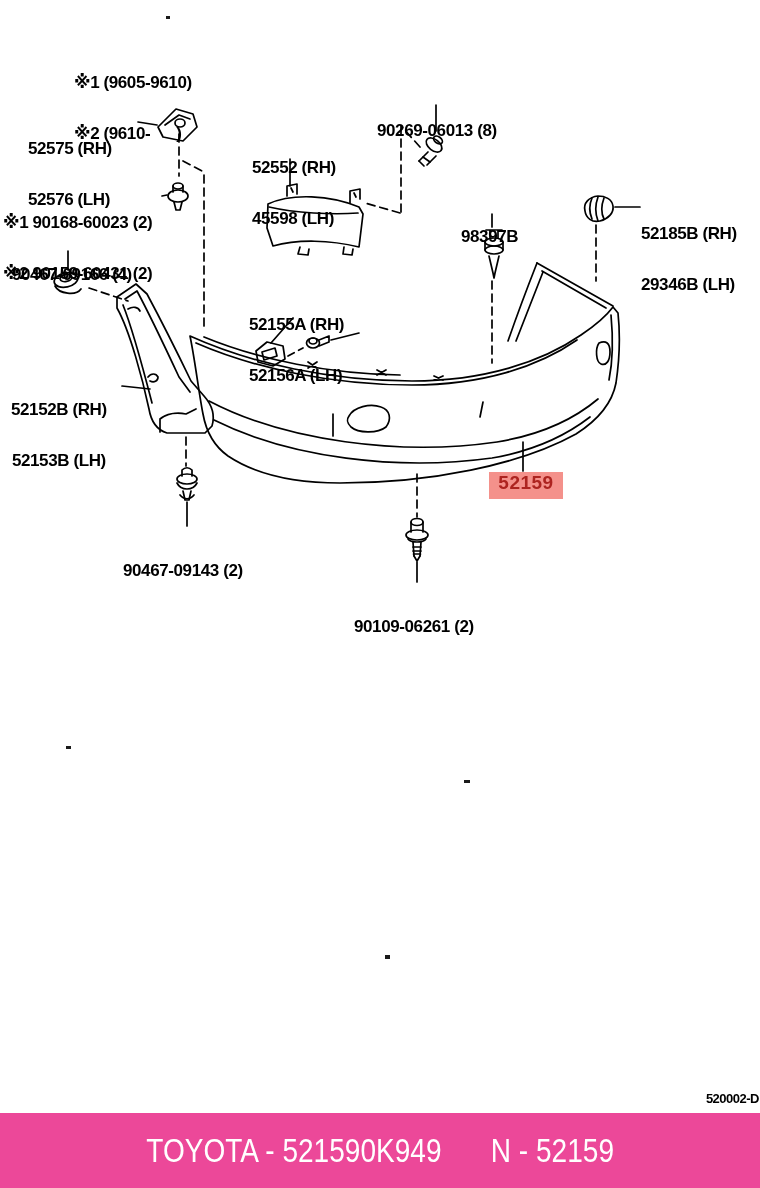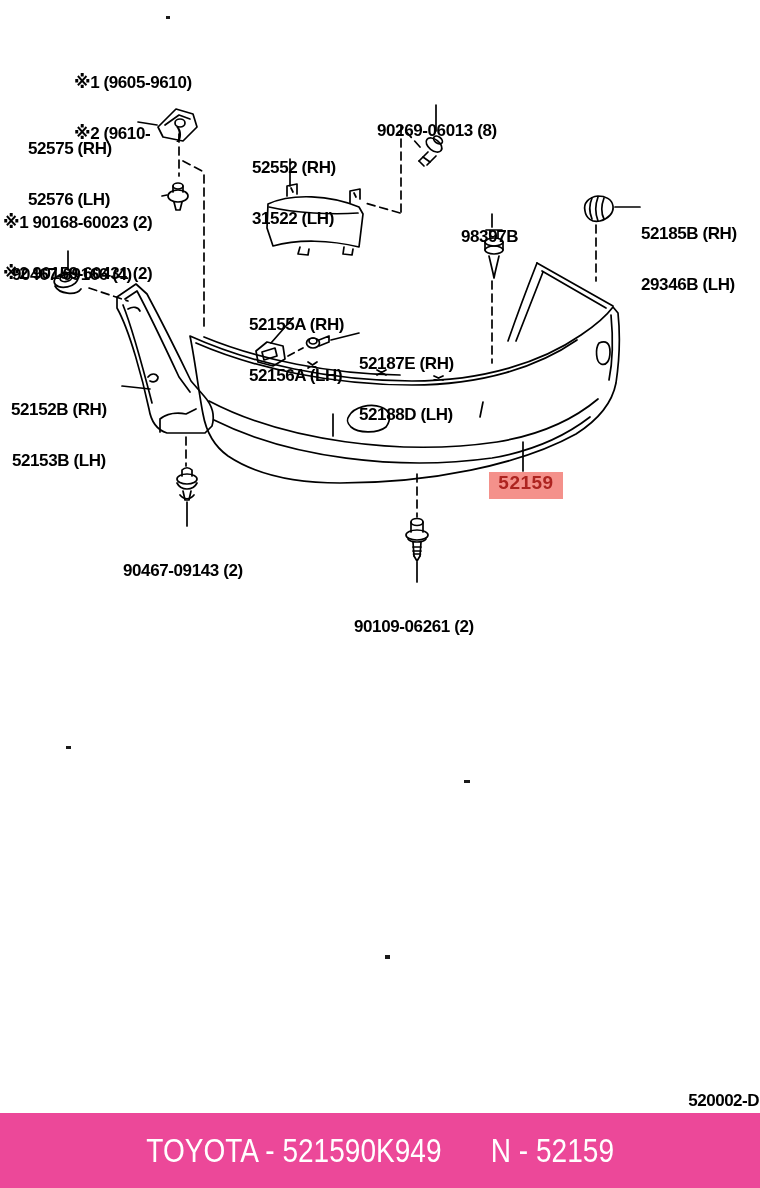--- a/index.html
+++ b/index.html
@@ -14,21 +14,21 @@
     color:#000;letter-spacing:-0.4px;white-space:pre;
   }
   .lbl div{white-space:pre;}
   .highlight-lbl{
     position:absolute;left:489px;top:472px;width:74px;height:27px;
     background:#F4918B;color:#AD2420;font-weight:700;font-size:19px;
     display:flex;align-items:flex-start;justify-content:center;letter-spacing:0.5px;
     cursor:pointer;
   }
   .page-code{
-    position:absolute;top:1091px;right:1px;font-weight:700;font-size:17px;
+    position:absolute;top:1091px;right:1px;font-weight:700;font-size:13px;
     letter-spacing:-0.5px;color:#000;
   }
   .footer-bar{
     position:absolute;left:0;top:1113px;width:760px;height:75px;
     background:#ec4899;display:flex;align-items:center;justify-content:center;
   }
   .footer-inner{
     display:flex;gap:58px;color:#ffffff;font-size:33px;font-weight:400;
     transform:scaleX(0.85);transform-origin:50% 50%;white-space:pre;
   }
@@ -195,21 +195,21 @@
     <div>52576 (LH)</div>
   </div>
 
   <div class="lbl" style="left:3px;top:180px;">
     <div>※1 90168-60023 (2)</div>
     <div>※2 90159-60431 (2)</div>
   </div>
 
   <div class="lbl" style="left:252px;top:125px;">
     <div>52552 (RH)</div>
-    <div>31522 (LH)</div>
+    <div>45598 (LH)</div>
   </div>
 
   <div class="lbl" style="left:377px;top:88px;">
     <div>90269-06013 (8)</div>
   </div>
 
   <div class="lbl" style="left:461px;top:194px;">
     <div>98397B</div>
   </div>
 
@@ -220,24 +220,20 @@
 
   <div class="lbl" style="left:12px;top:232px;">
     <div>90467-09166 (4)</div>
   </div>
 
   <div class="lbl" style="left:249px;top:282px;">
     <div>52155A (RH)</div>
     <div>52156A (LH)</div>
   </div>
 
-  <div class="lbl" style="left:359px;top:321px;">
-    <div>52187E (RH)</div>
-    <div>52188D (LH)</div>
-  </div>
 
   <div class="lbl" style="left:11px;top:367px;text-align:center;">
     <div>52152B (RH)</div>
     <div>52153B (LH)</div>
   </div>
 
   <div class="highlight-lbl">
     <span>52159</span>
   </div>
 

